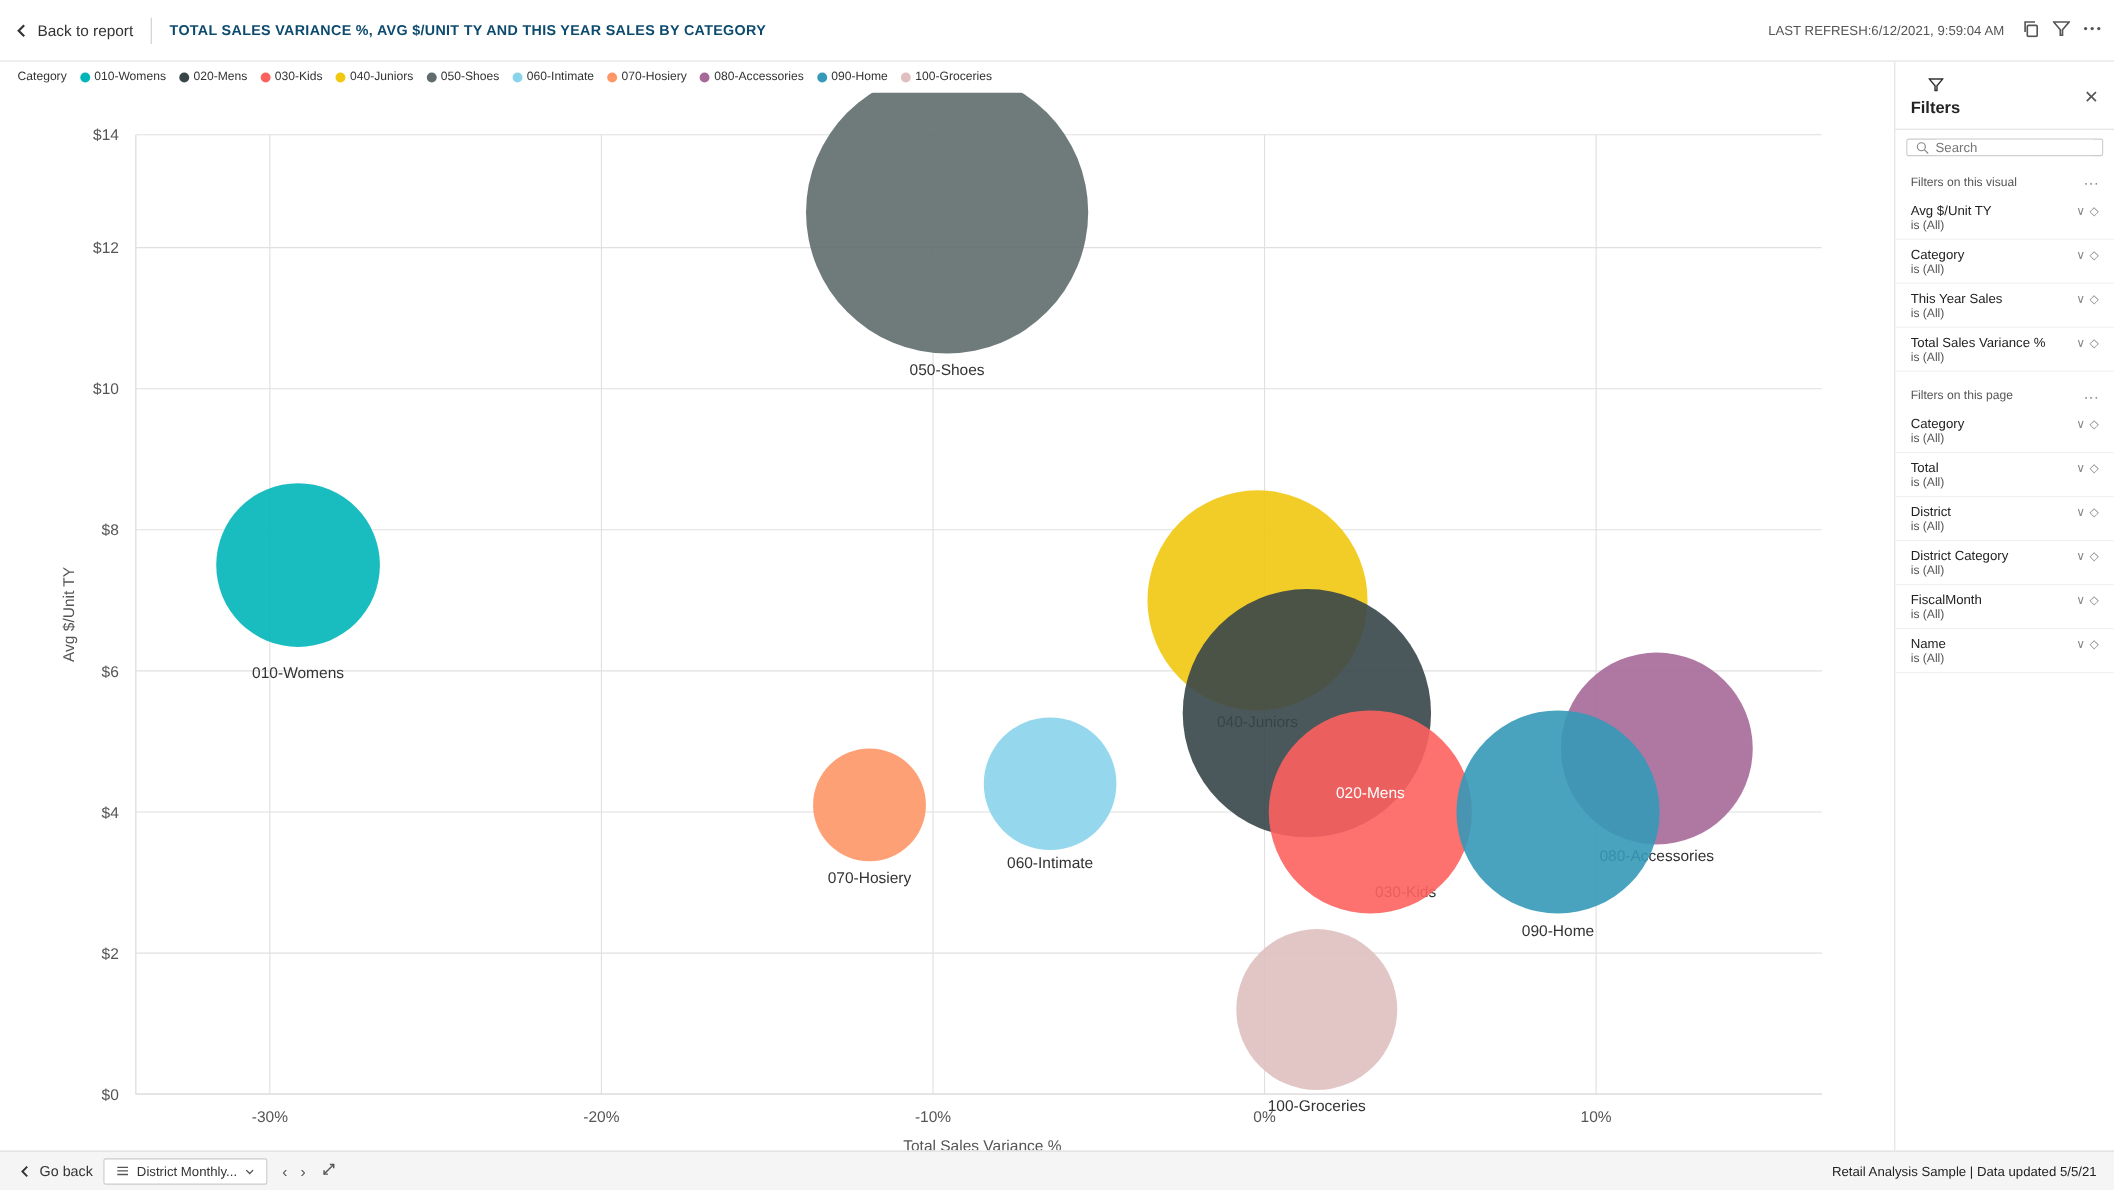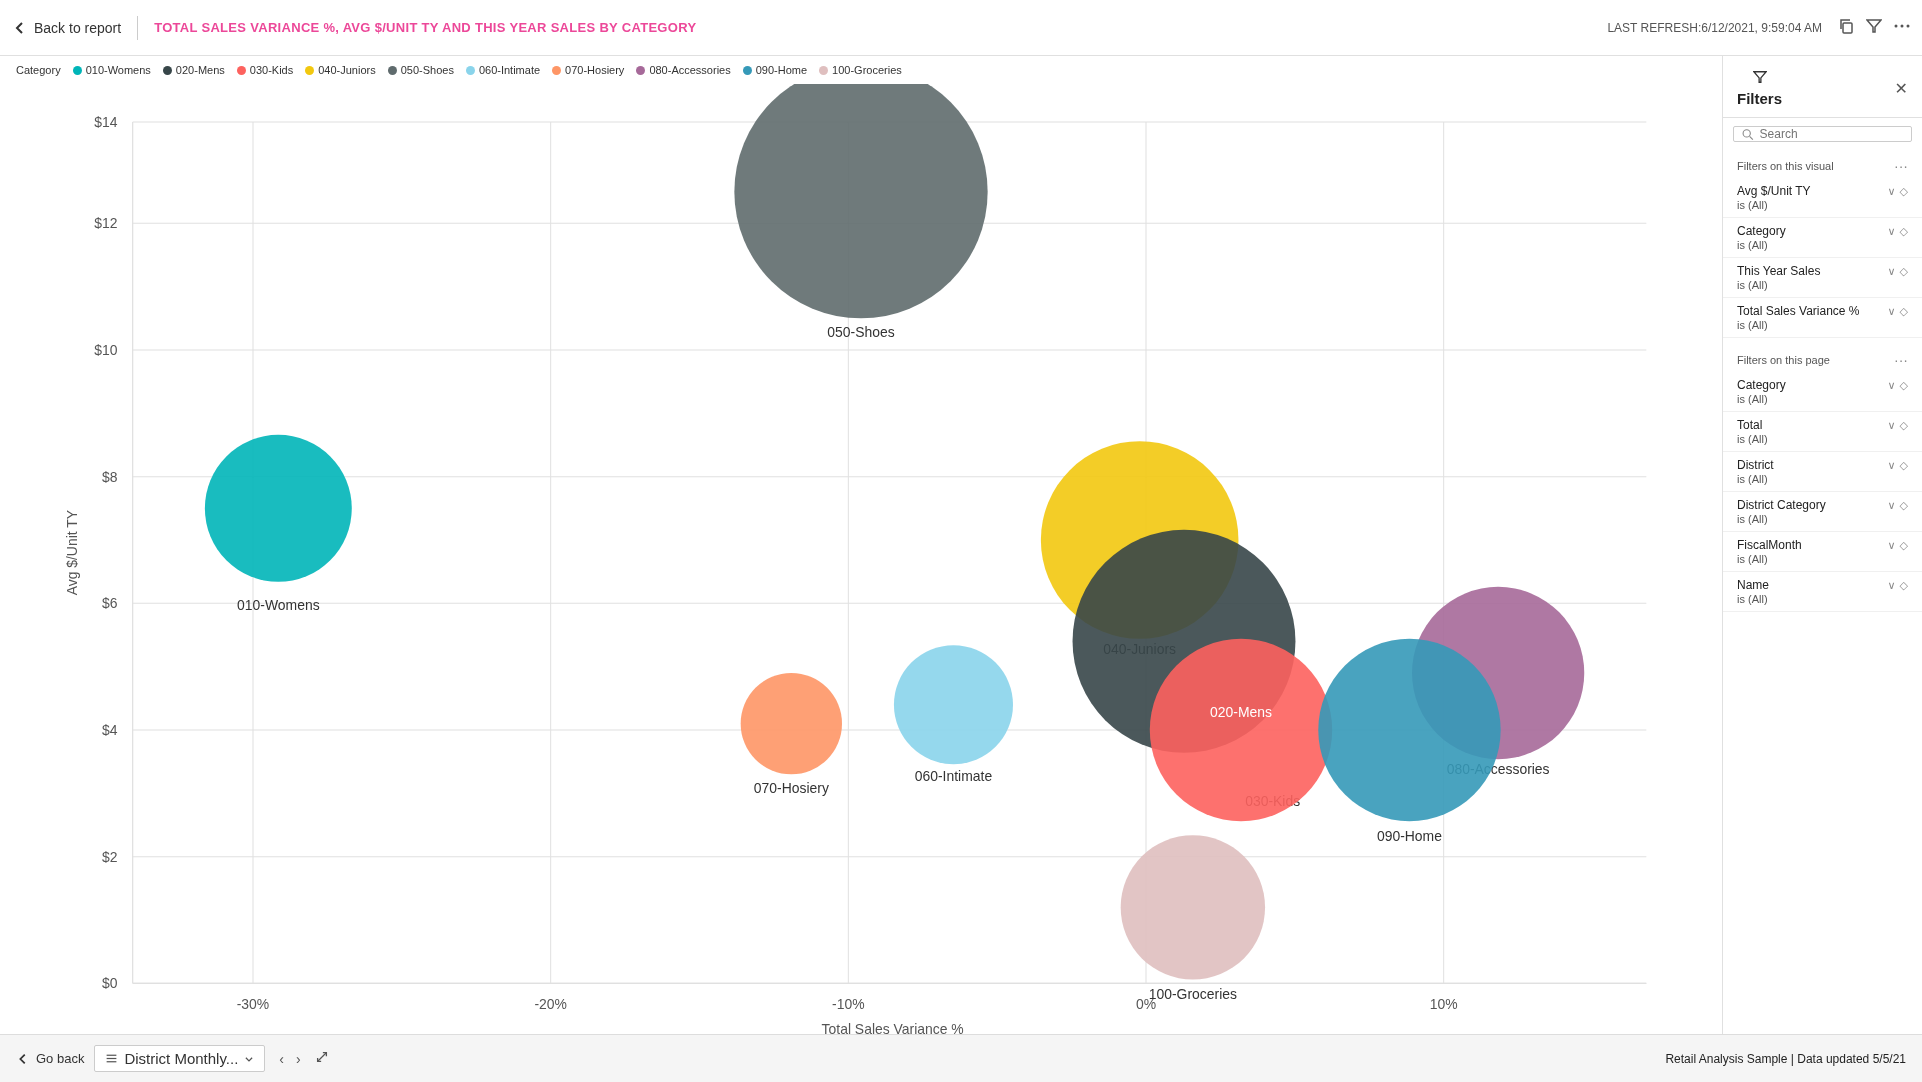--- a/index.html
+++ b/index.html
@@ -8,21 +8,21 @@
     
     .top-bar {
       display: flex; align-items: center; justify-content: space-between;
       height: 56px; border-bottom: 1px solid #e0e0e0; padding: 0 12px;
       flex-shrink: 0;
     }
     .top-bar-left { display: flex; align-items: center; gap: 16px; }
     .back-link { display: flex; align-items: flex-start; gap: 6px; color: #333; font-size: 14px; cursor: pointer; text-decoration: none; }
     .back-link svg { width: 16px; height: 16px; }
     .divider-v { width: 1px; height: 24px; background: #ccc; }
-    .chart-title { font-size: 13px; font-weight: 600; color: #ec4899; letter-spacing: 0.3px; }
+    .chart-title { font-size: 13px; font-weight: 600; color: #0c4a6e; letter-spacing: 0.3px; }
     .top-bar-right { font-size: 12px; color: #555; display: flex; align-items: center; gap: 16px; }
     .top-bar-icons { display: flex; gap: 12px; align-items: center; }
     .icon-btn { cursor: pointer; color: #555; }
 
     
     .main-area {
       display: flex; flex: 1; overflow: hidden;
     }
 
     
@@ -70,31 +70,31 @@
     .filter-item-header {
       display: flex; align-items: center; justify-content: space-between;
     }
     .filter-item-name { font-size: 12px; color: #222; font-weight: 500; }
     .filter-item-value { font-size: 11px; color: #555; margin-top: 1px; }
     .filter-item-icons { display: flex; gap: 4px; align-items: center; }
     .fi-icon { font-size: 11px; color: #888; cursor: pointer; }
 
     
     .bottom-bar {
-      height: 48px; background: #f5f5f5; border-top: 1px solid #ddd;
+      height: 36px; background: #f5f5f5; border-top: 1px solid #ddd;
       display: flex; align-items: center; justify-content: space-between;
       padding: 10px 16px; flex-shrink: 0;
     }
     .bottom-left { display: flex; align-items: center; gap: 10px; }
     .go-back-btn { display: flex; align-items: center; gap: 6px; font-size: 13px; color: #333; cursor: pointer; }
     .tab-area { display: flex; align-items: center; gap: 2px; }
     .tab-pill {
       display: flex; align-items: center; gap: 6px; background: #fff;
       border: 1px solid #ccc; border-radius: 2px; padding: 4px 10px;
-      font-size: 15px; color: #333; cursor: pointer;
+      font-size: 12px; color: #333; cursor: pointer;
     }
     .nav-arrows { display: flex; gap: 4px; }
     .nav-arrow { cursor: pointer; color: #555; padding: 4px; font-size: 14px; }
     .expand-btn { cursor: pointer; color: #555; font-size: 14px; }
     .bottom-right { font-size: 12px; color: #555; }
     .bottom-right span { color: #222; }
 
     
     .chart-svg { width: 100%; height: 100%; }
   </style>

